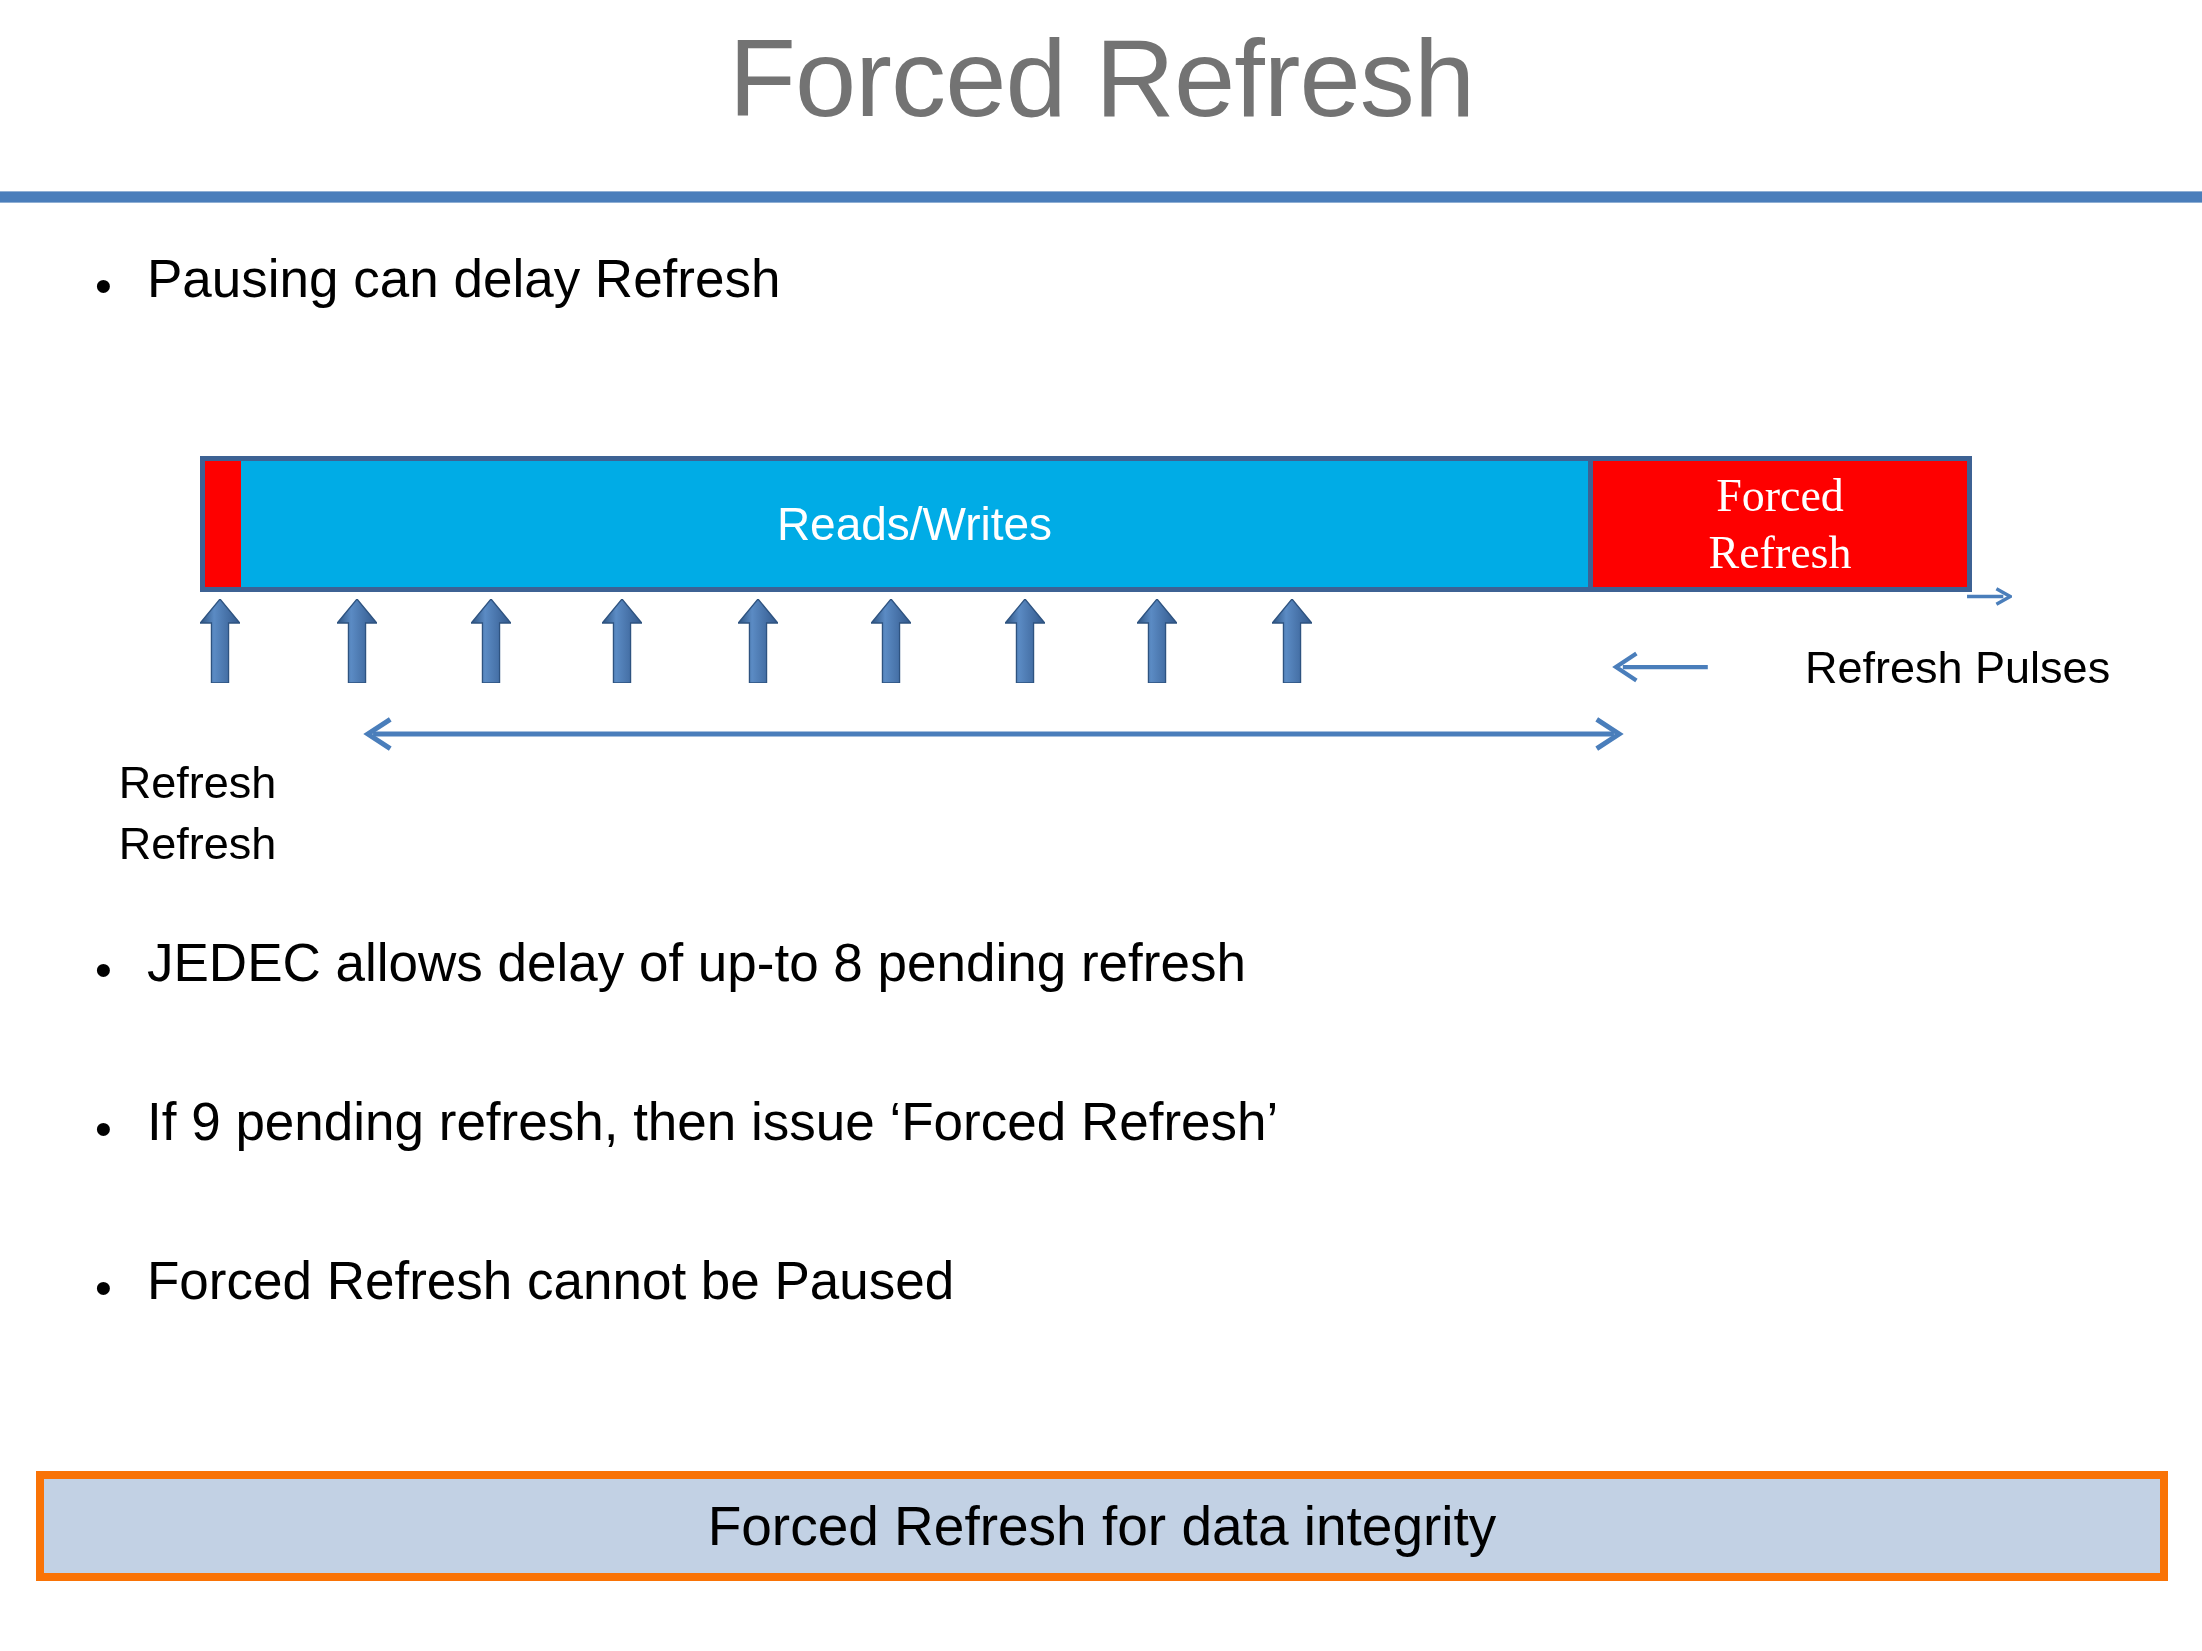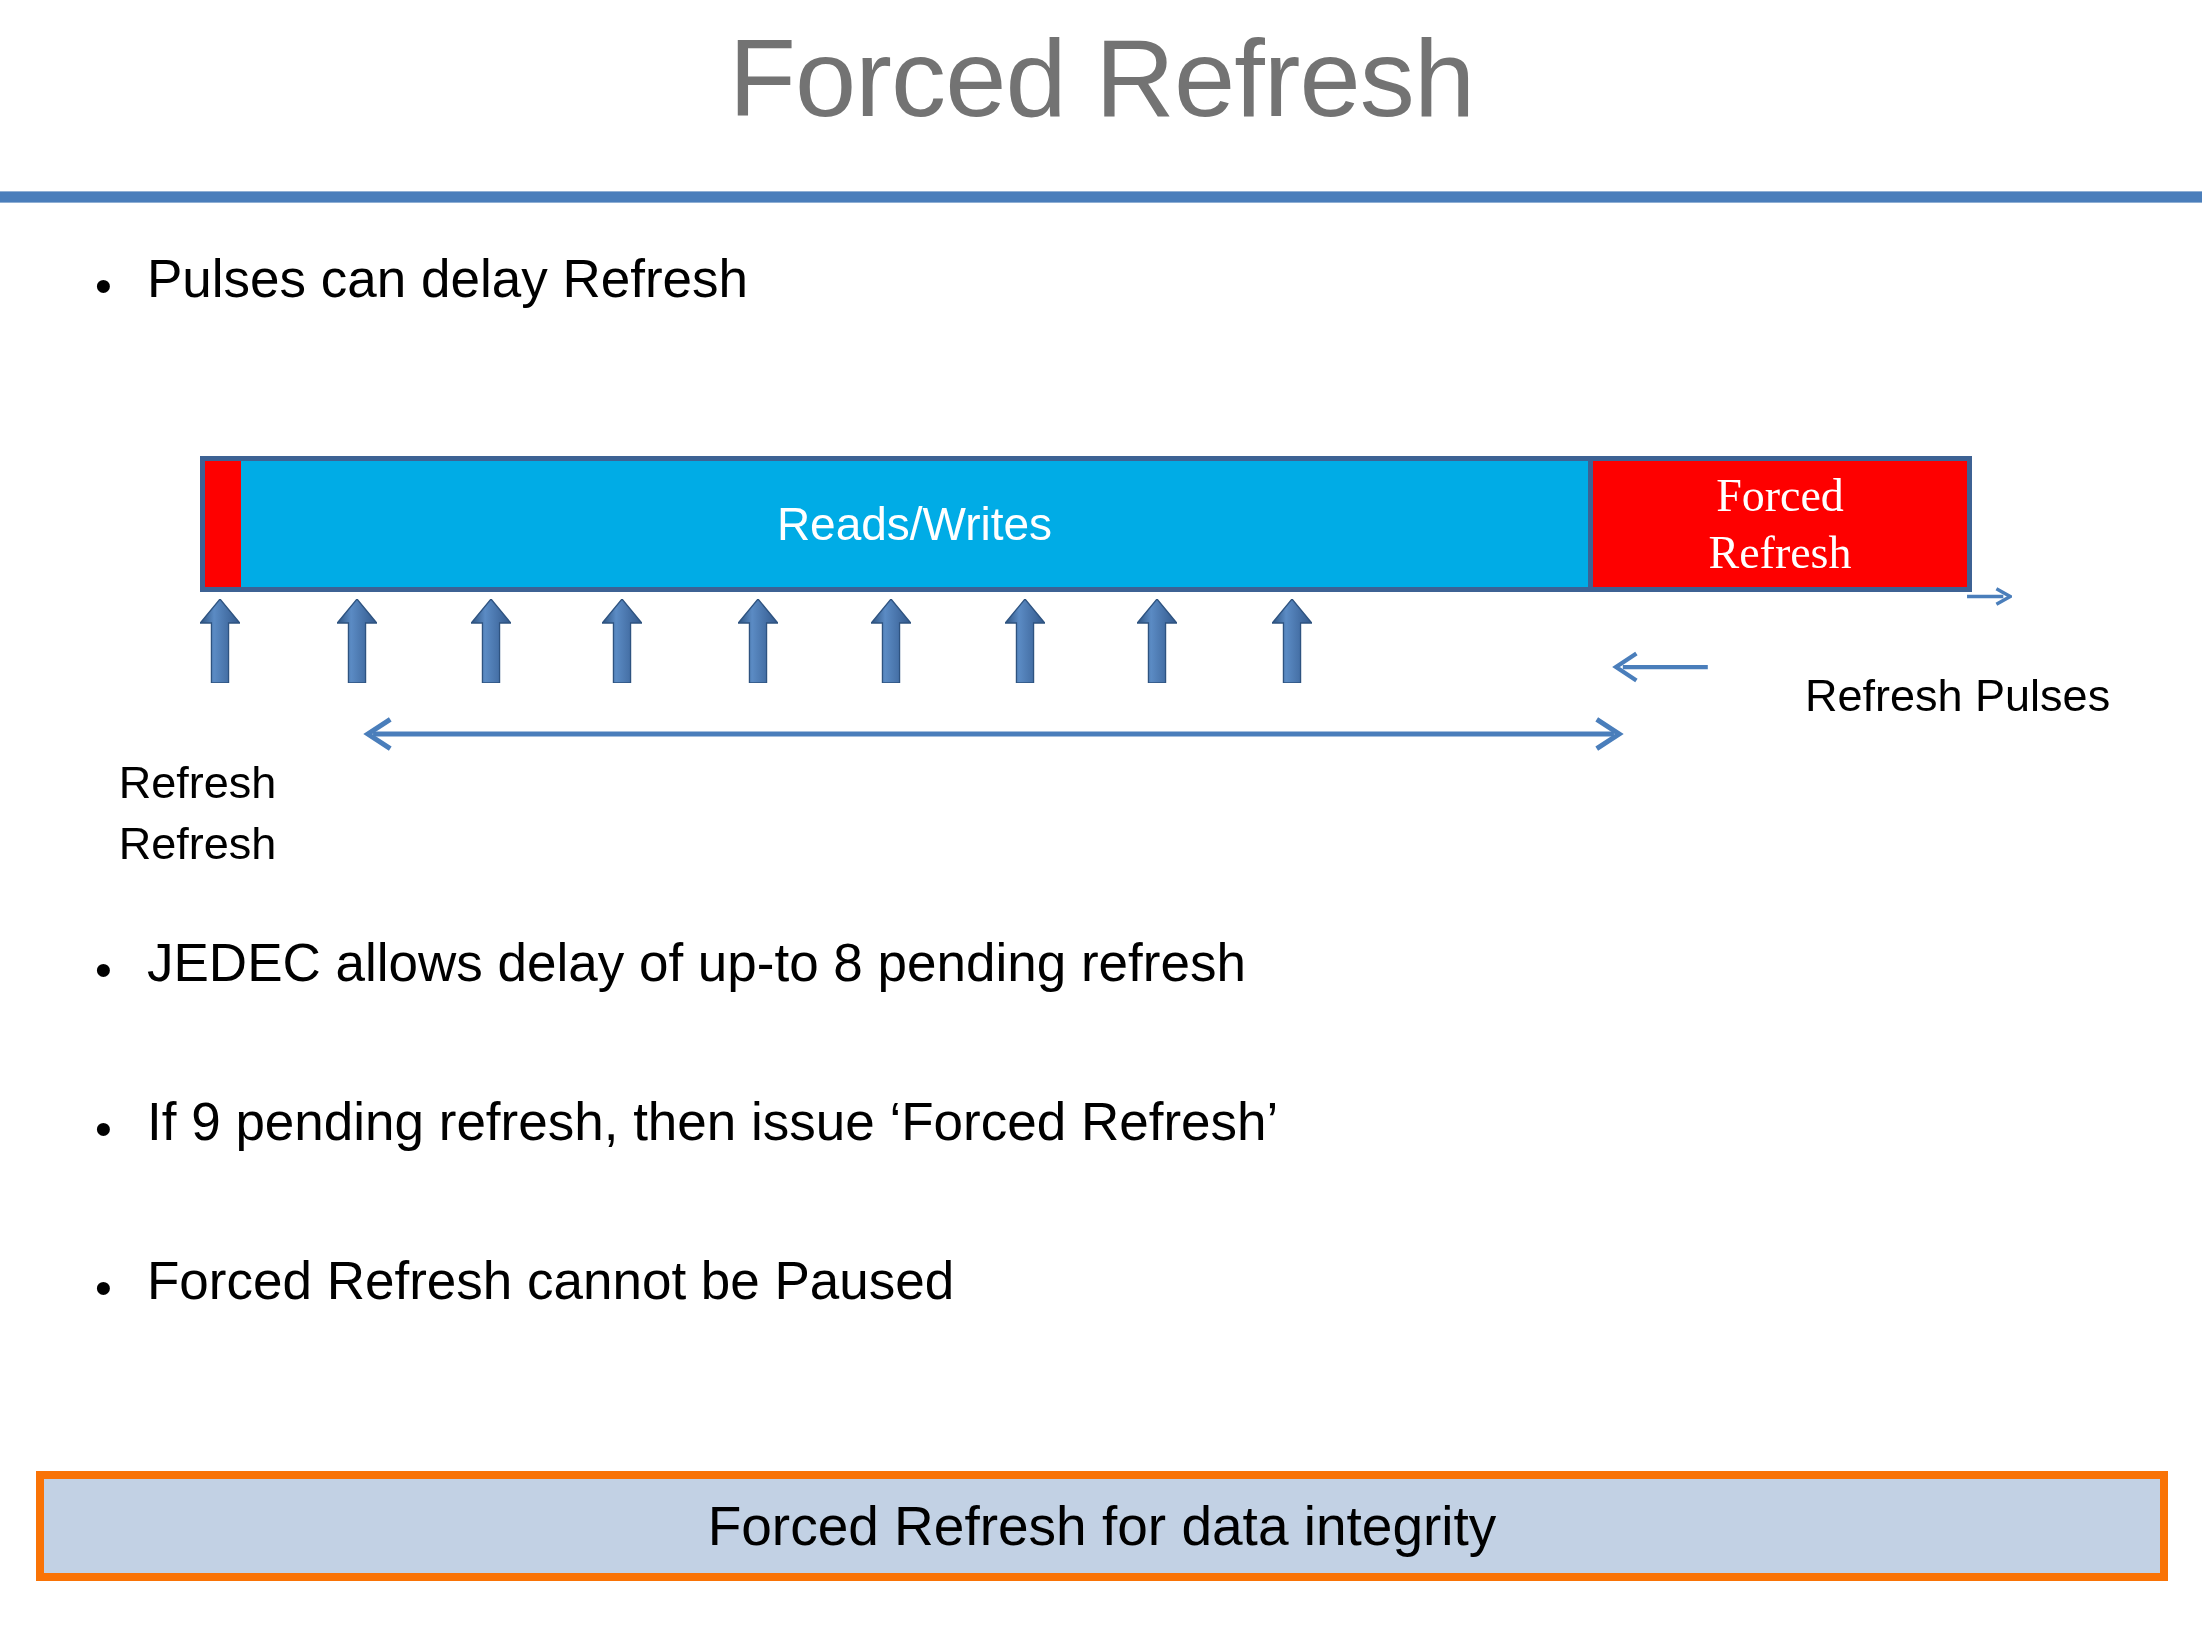--- a/index.html
+++ b/index.html
@@ -155,21 +155,20 @@
     height: 34px;
   }
   #refresh-pulses-label {
     position: absolute;
     left: 1805px;
     top: 213px;
     font-size: 45px;
     line-height: 1.1;
     white-space: nowrap;
     color: #000000;
-    margin-top: 28px;
   }
 
   
   #refresh-issued-label {
     position: absolute;
     left: 103px;
     top: 323px;
     width: 189px;
     text-align: center;
     font-size: 45px;
@@ -219,21 +218,21 @@
   }
 </style>
 </head>
 <body>
 
 <div id="slide-title">Forced Refresh</div>
 <div id="title-rule"></div>
 
 <div class="bullet-row" id="bullet-0">
   <span class="bullet-dot">•</span>
-  <span class="bullet-text">Pulses can delay Refresh</span>
+  <span class="bullet-text">Pausing can delay Refresh</span>
 </div>
 
 <div id="diagram">
 
   <div id="timeline-bar">
     <div id="seg-refresh-issued"></div>
     <div id="seg-reads-writes">
       <span id="seg-reads-writes-label">Reads/Writes</span>
     </div>
     <div id="seg-forced-refresh">

